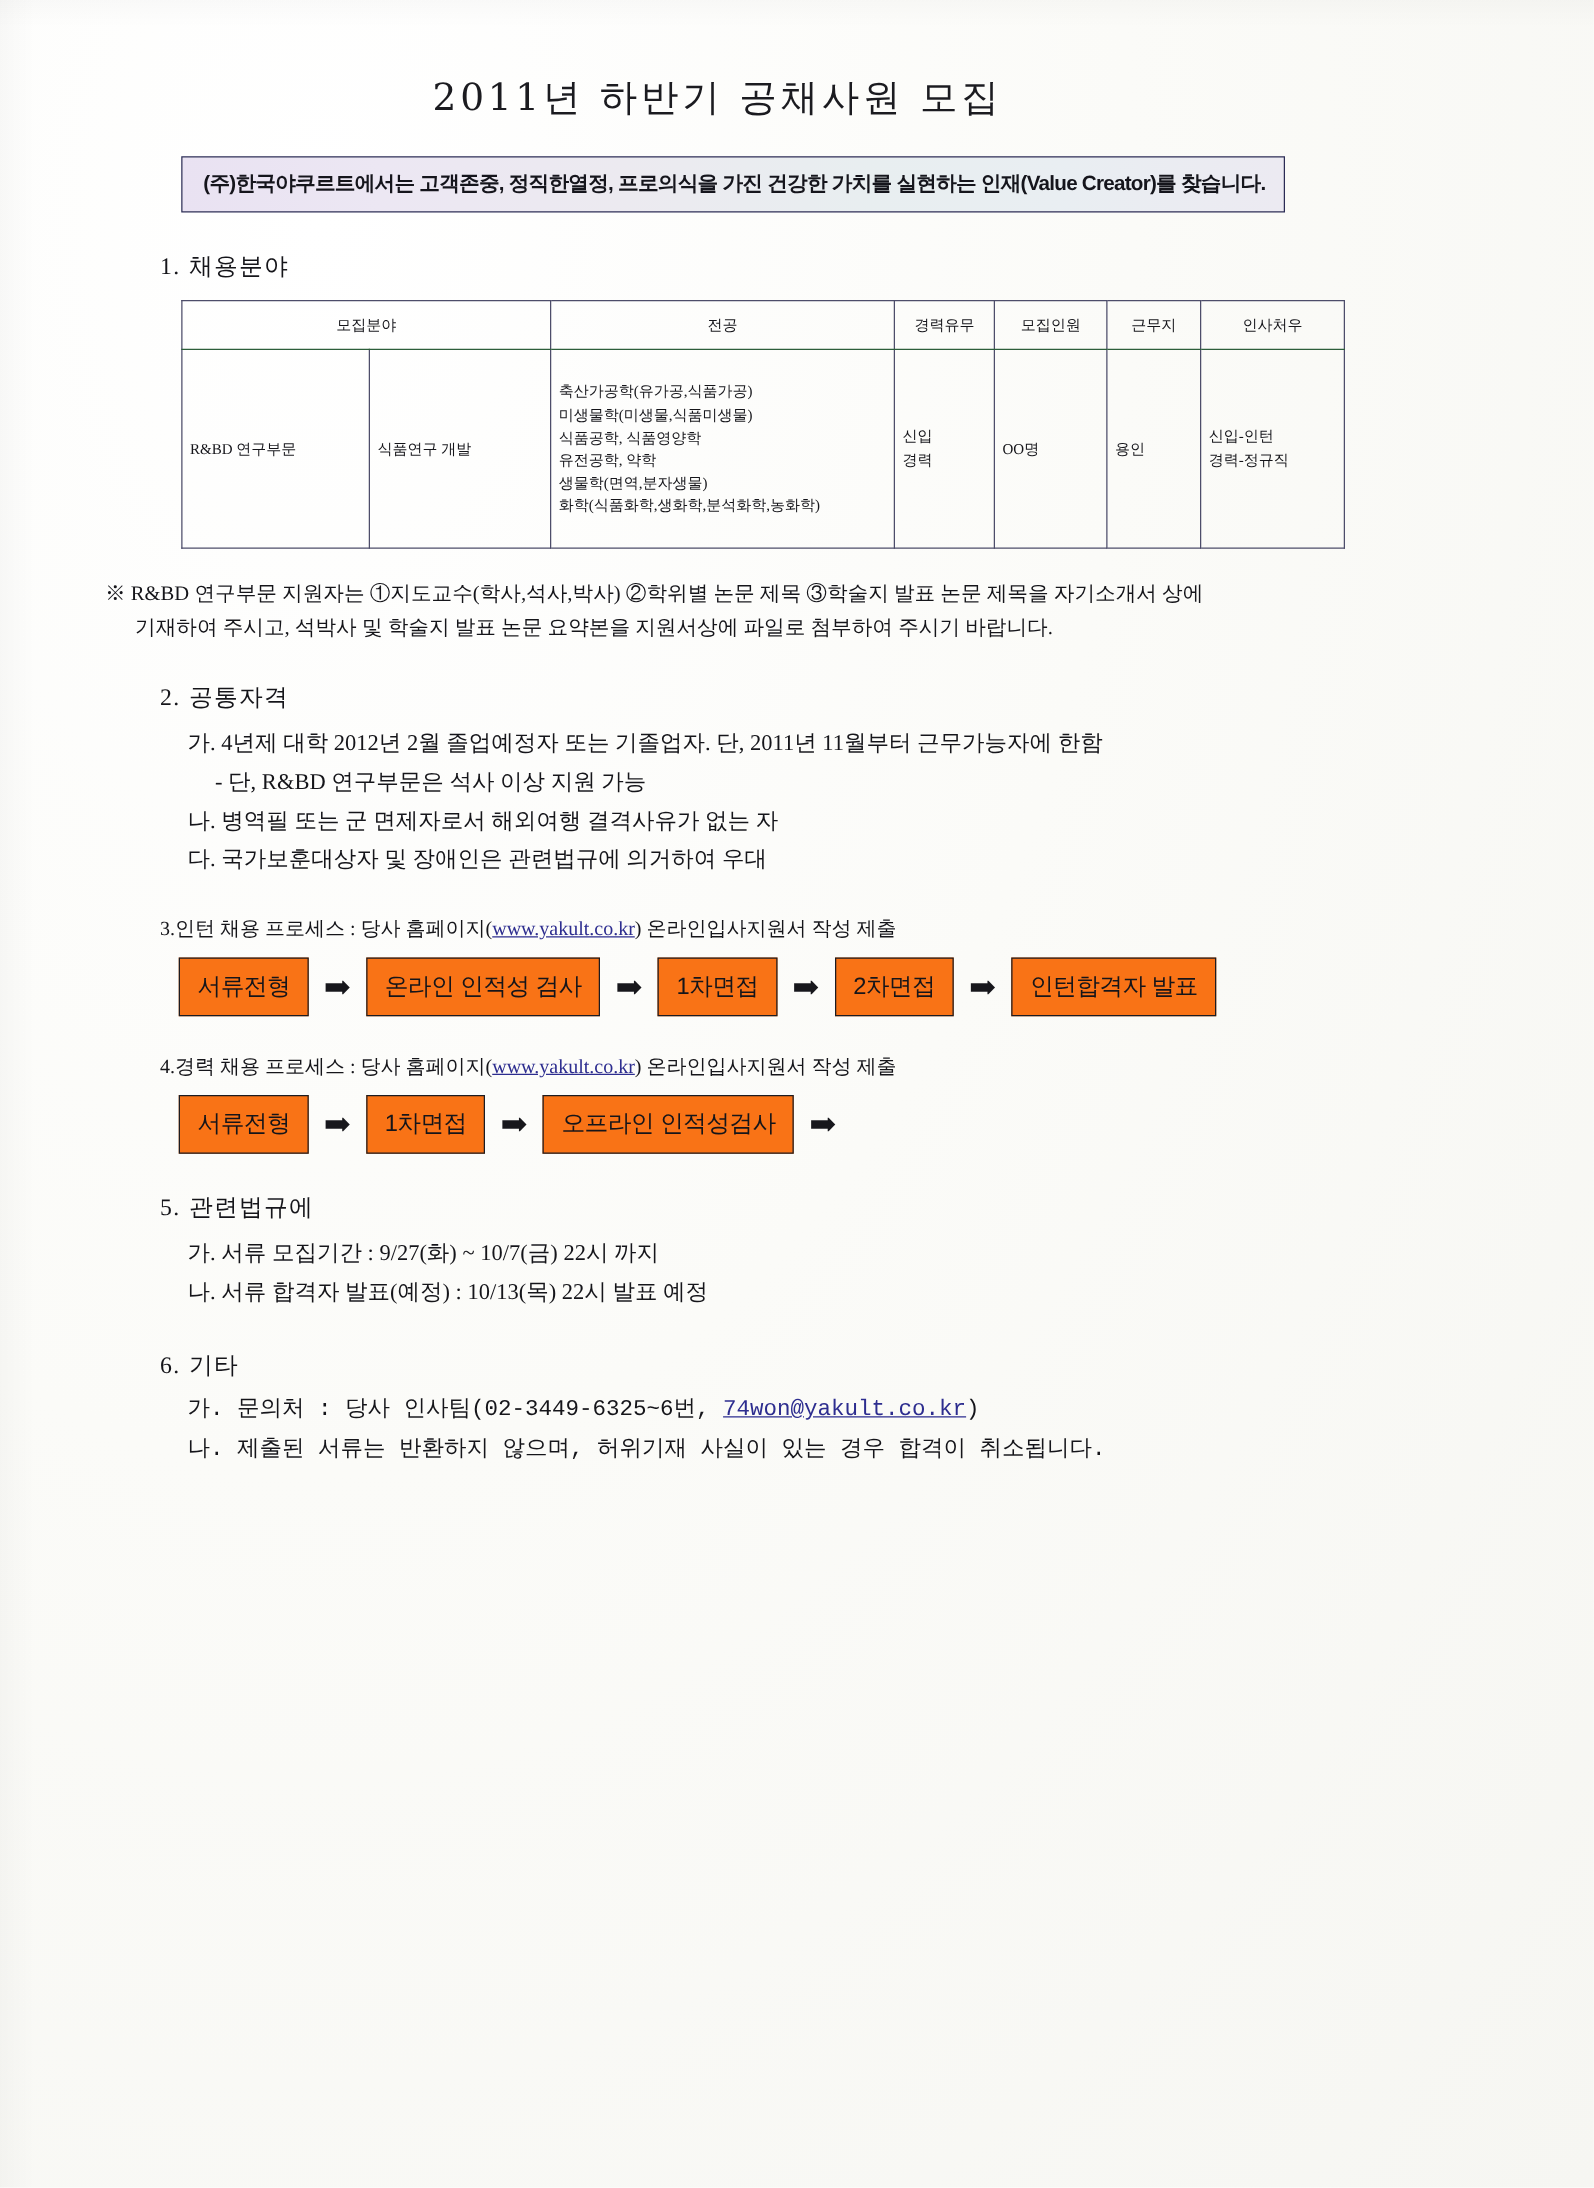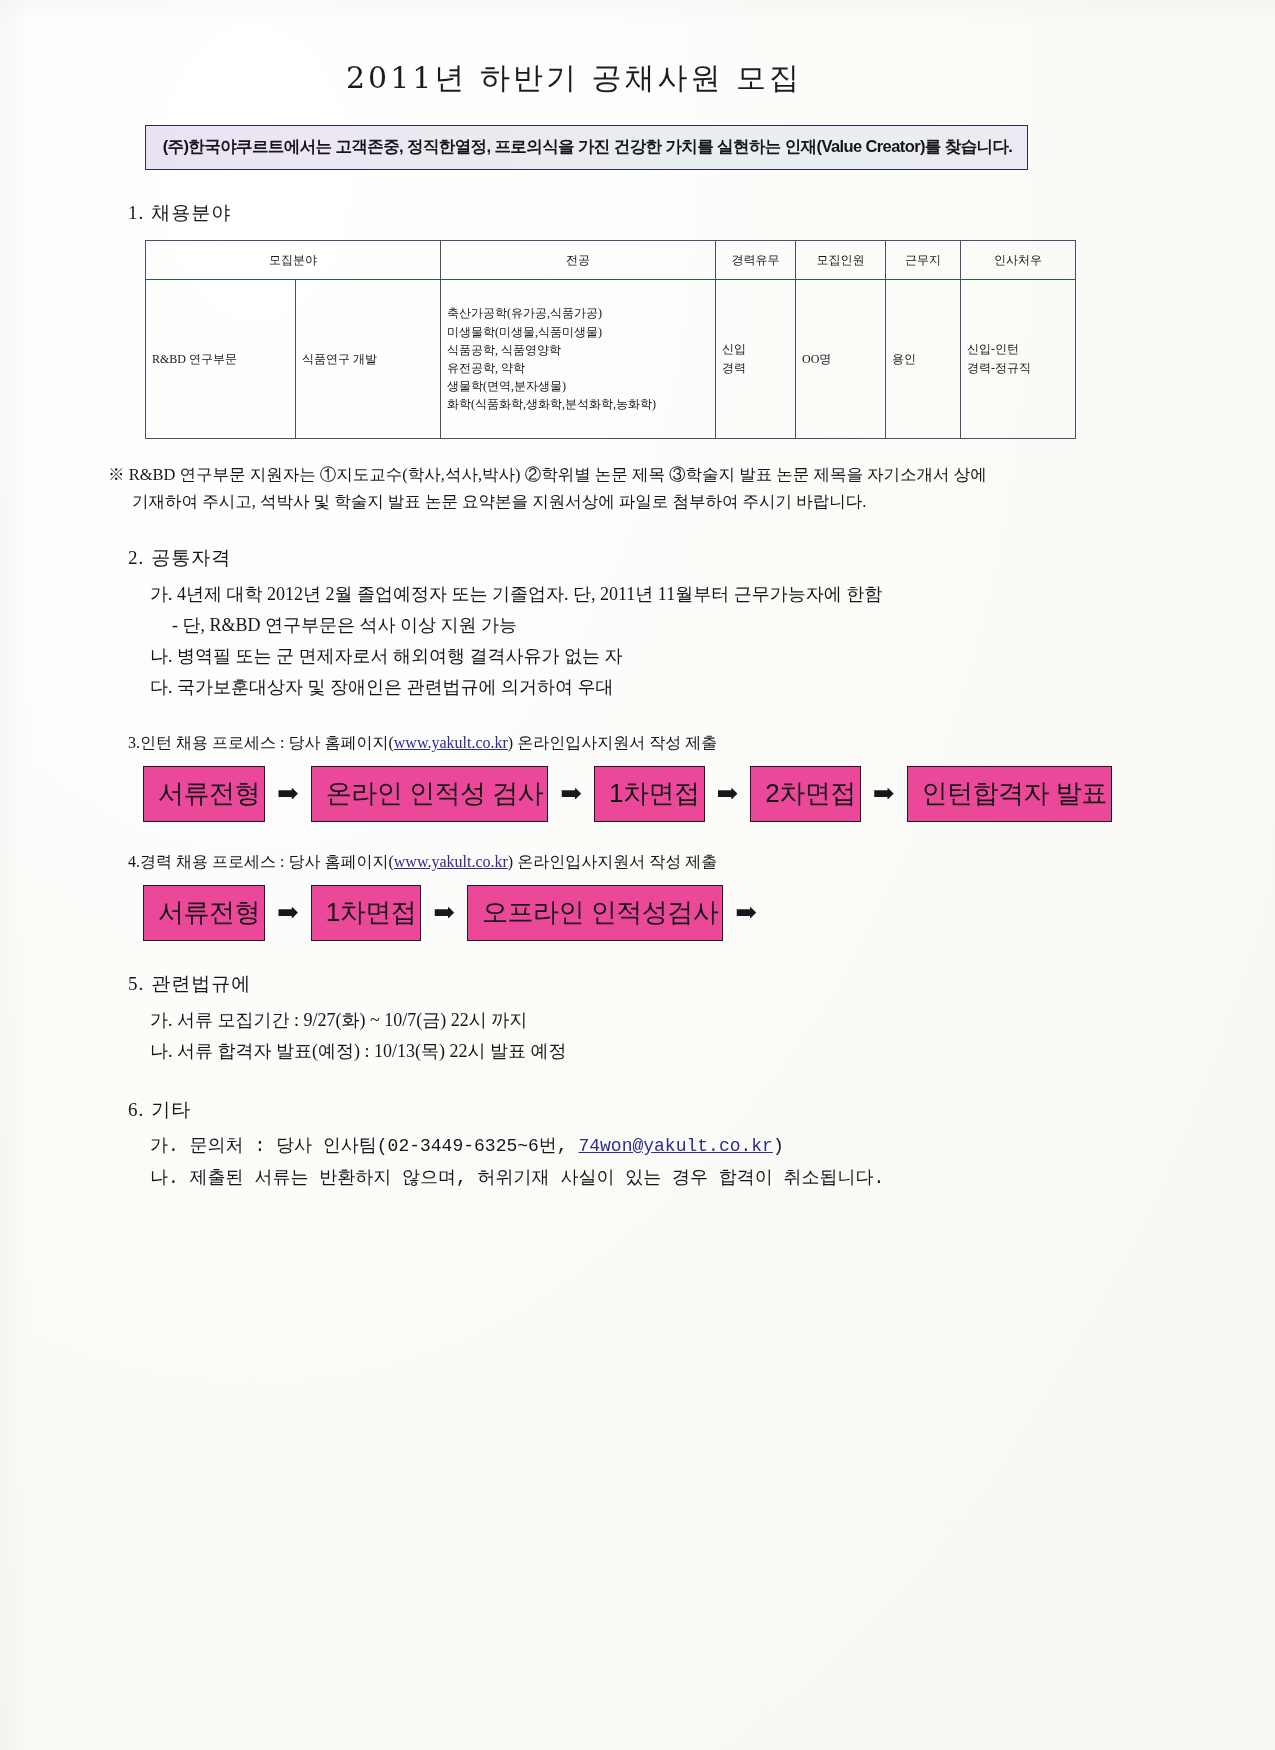--- a/index.html
+++ b/index.html
@@ -95,21 +95,21 @@
   table.recruit tbody td { height: 150px; }
   td.major {
     text-align: left;
     padding-left: 14px;
     line-height: 1.52;
     font-size: 15.5px;
   }
   td.two-line { line-height: 1.55; }
 
   .note {
-    margin: 22px 150px 0 108px;
+    margin: 22px 150px 0 84px;
     font-size: 16.5px;
     line-height: 1.65;
   }
   .note .ind { display: block; padding-left: 24px; }
 
   .list {
     margin-left: 150px;
     margin-top: 8px;
     font-size: 18px;
     line-height: 1.72;
@@ -123,26 +123,26 @@
   .link { color: #2d2d8f; text-decoration: underline; }
 
   .flow {
     display: flex;
     align-items: center;
     margin: 12px 0 0 143px;
     gap: 0px;
   }
   .flow .box {
     border: 1.5px solid #1c1c22;
-    padding: 9px 4px 10px 14px;
-    font-size: 26px;
+    padding: 9px 14px 10px 14px;
+    font-size: 19px;
     font-family: "Liberation Sans", sans-serif;
     letter-spacing: -0.5px;
     white-space: nowrap;
-    background: #ec4899;
+    background: #f97316;
   }
   .flow .arrow {
     font-size: 26px;
     padding: 0 12px;
     color: #17171c;
     line-height: 1;
   }
 
   .foot-note {
     margin-left: 150px;

